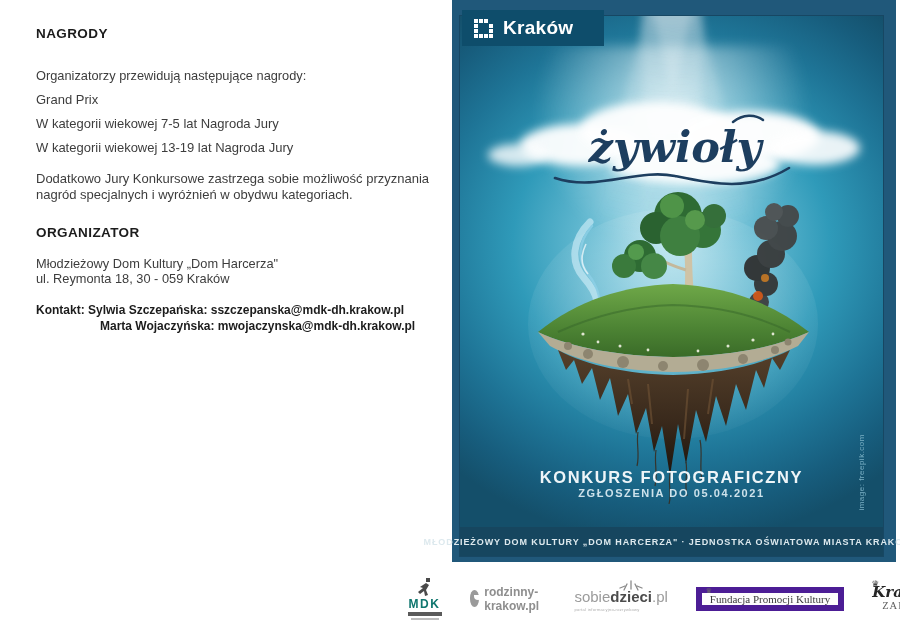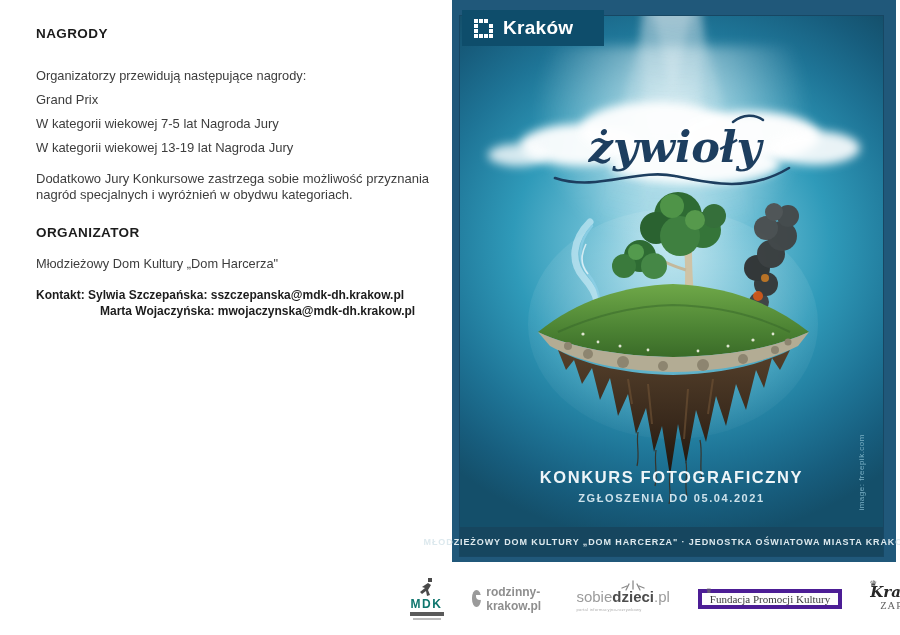--- a/index.html
+++ b/index.html
@@ -45,21 +45,21 @@
   .tile-icon { width:19px; height:19px; position:relative; }
   .tile-icon i { position:absolute; width:4px; height:4px; background:#fff; }
 
   .script-title { position:absolute; left:50%; top:88px; transform:translateX(-50%); z-index:5; }
 
   .island-svg { position:absolute; left:68px; top:158px; width:290px; height:330px; z-index:4; }
 
   .poster-titles { position:absolute; left:0; right:0; top:452px; text-align:center; z-index:6; color:#eef5f8; }
   .pt1 { font-size:16.5px; font-weight:bold; letter-spacing:1.6px; }
   .pt2 { font-size:15.5px; font-weight:bold; letter-spacing:1.6px; margin-top:4px; }
-  .pt3 { font-size:11px; font-weight:bold; letter-spacing:1.6px; margin-top:5px; color:#cde2eb; }
+  .pt3 { font-size:11px; font-weight:bold; letter-spacing:1.6px; color:#cde2eb; }
 
   .footer-band { position:absolute; left:8px; right:13px; top:527px; height:29px; background:#16465f;
     display:flex; align-items:center; justify-content:center; z-index:7; }
   .footer-band span { color:#dde9ee; font-size:9px; font-weight:bold; letter-spacing:.9px; white-space:nowrap; }
 
   .credit { position:absolute; right:17px; bottom:45px; z-index:8;
     writing-mode:vertical-rl; transform:rotate(180deg);
     font-size:8px; color:#79afc4; letter-spacing:.5px; }
 
   
@@ -76,21 +76,21 @@
   .rodz-circle::after { content:""; position:absolute; left:4px; top:5px; width:8px; height:5px;
     border-radius:0 0 6px 6px; background:#fff; }
   .rodz-label { font-size:12px; font-weight:bold; color:#8e8e8e; }
 
   .czas { flex-direction:column; line-height:12px; position:relative; padding-top:10px; }
   .czas-sun { position:absolute; top:-6px; left:44px; }
   .czas-text { font-size:15px; color:#9b9b9b; }
   .czas-text b { color:#4c4c4c; }
   .czas-tag { font-size:4px; color:#adadad; letter-spacing:.3px; margin-top:1px; align-self:flex-start; }
 
-  .fund { position:relative; border:4px solid #4c1d95; padding:0 8px; background:#fdfdfd;align-items:center; }
+  .fund { position:relative; border:6px solid #4c1d95; padding:0 8px; background:#fdfdfd;align-items:center; }
   .fund-label { font-family:"Liberation Serif", serif; font-size:11px; color:#3b3b3b; white-space:nowrap; }
   .fund-crown { position:absolute; left:4px; top:-6px; font-size:7px; color:#6a6a6a; }
 
   .zapr { flex-direction:column; align-items:flex-start; line-height:13px; position:relative; }
   .zapr-k { font-family:"DejaVu Serif", serif; font-style:italic; font-weight:bold; font-size:15px; color:#262626; }
   .zapr-crown { position:absolute; left:-1px; top:-8px; font-size:9px; color:#333; }
   .zapr-sub { font-family:"Liberation Serif", serif; font-size:10.5px; letter-spacing:1px; color:#5f5f5f; margin-left:10px; }
 
   .divider-gap { position:absolute; left:440px; top:0; width:12px; height:635px; background:#fff; }
 </style>
@@ -102,20 +102,21 @@
   <div class="left-col">
     <div class="h-block">NAGRODY</div>
     <div class="intro">Organizatorzy przewidują następujące nagrody:</div>
     <div class="list-line">Grand Prix</div>
     <div class="list-line">W kategorii wiekowej 7-5 lat Nagroda Jury</div>
     <div class="list-line">W kategorii wiekowej 13-19 lat Nagroda Jury</div>
     <div class="note">Dodatkowo Jury Konkursowe zastrzega sobie możliwość przyznania nagród specjalnych i wyróżnień w obydwu kategoriach.</div>
     <div class="h-block org-head">ORGANIZATOR</div>
     <div class="org-lines">
       <div>Młodzieżowy Dom Kultury „Dom Harcerza"</div>
+      <div>ul. Reymonta 18, 30 - 059 Kraków</div>
     </div>
     <div class="contact">
       <div>Kontakt: Sylwia Szczepańska: sszczepanska@mdk-dh.krakow.pl</div>
       <div class="contact-l2">Marta Wojaczyńska: mwojaczynska@mdk-dh.krakow.pl</div>
     </div>
   </div>
 
   <div class="divider-gap"></div>
 
   <div class="poster">

